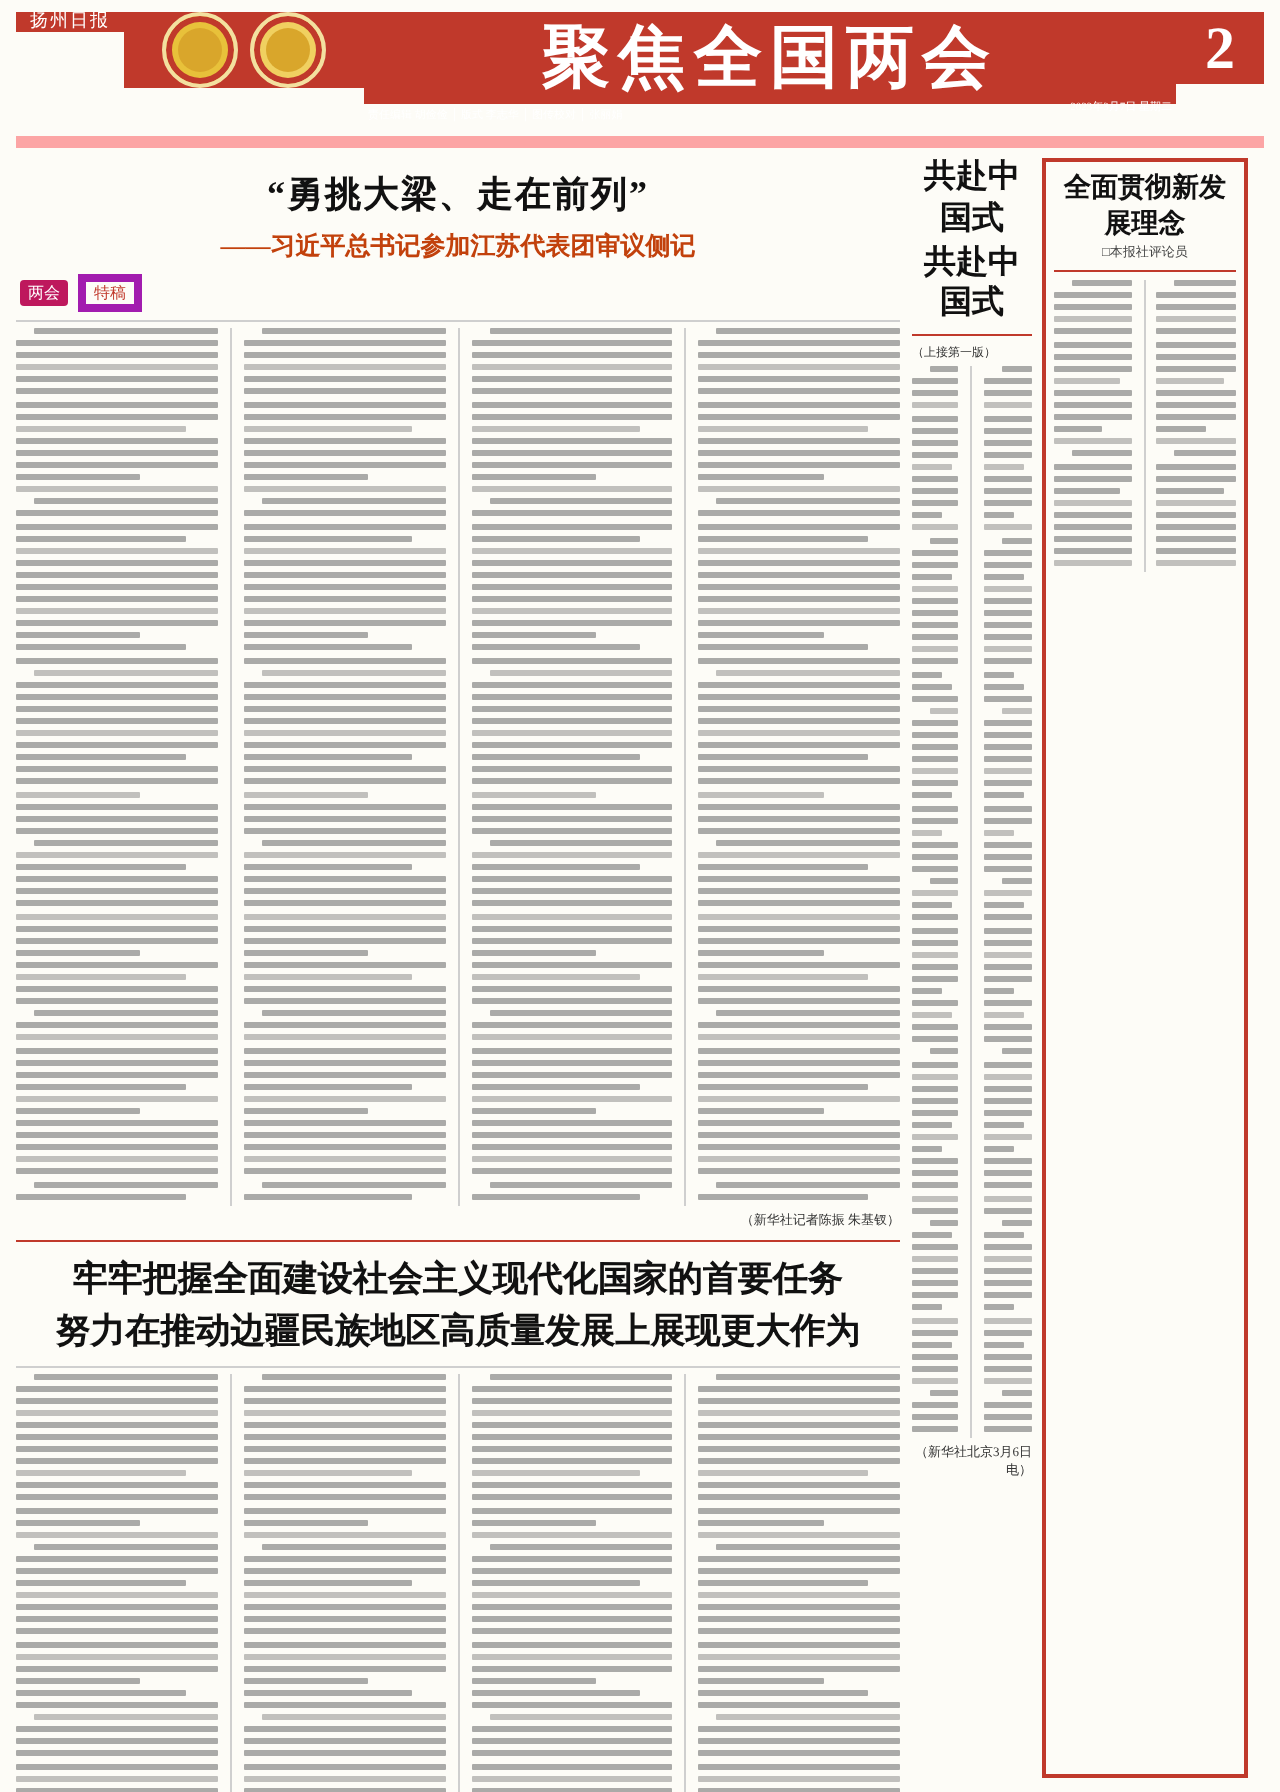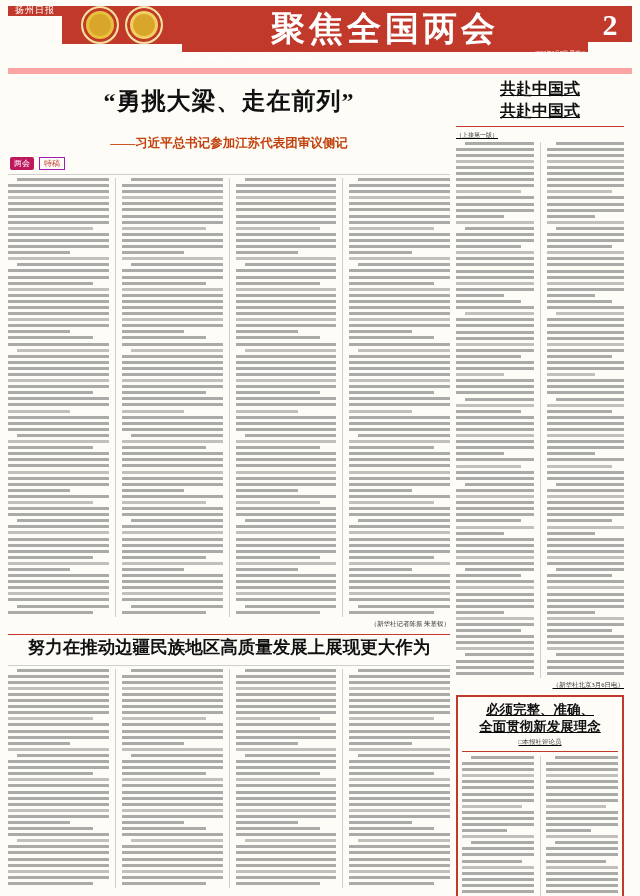--- a/index.html
+++ b/index.html
@@ -37,30 +37,30 @@
   .mh-date{
     position:absolute;right:46px;top:44px;font-size:5.5px;color:#fff;
   }
   .mh-staff{
     position:absolute;left:176px;top:48px;right:46px;font-size:5.5px;color:#fff;
     display:flex;justify-content:space-between;
   }
   
   .body{display:flex;gap:6px;margin-top:5px;height:calc(896px - 86px);}
   .left{width:442px;display:flex;flex-direction:column;gap:5px;}
-  .right{width:168px;display:flex;flex-direction:column;gap:5px;text-decoration:underline;}
+  .right{width:168px;display:flex;gap:5px;}
   
   .hl1{
-    text-align:center;font-size:24px;font-weight:bold;letter-spacing:1px;color:#111;
-    margin:6px 0 18px;
+    text-align:center;font-size:18px;font-weight:bold;letter-spacing:1px;color:#111;
+    margin:6px 0 6px;
   }
   .hl1-sub{text-align:center;font-size:12.5px;font-weight:bold;color:#c2410c;margin-bottom:5px;}
   .tagrow{display:flex;align-items:center;gap:5px;margin:2px 0 4px 2px;}
   .tag-red{background:#be185d;color:#fff;font-size:8px;padding:1px 4px;border-radius:2px;}
-  .tag-box{border:1px solid #a21caf;color:#c0392b;font-size:8px;padding:0 4px;}
+  .tag-box{border:4px solid #a21caf;color:#c0392b;font-size:8px;padding:0 4px;}
   
   .cols{display:flex;gap:6px;}
   .col{flex:1;}
   .ln{height:3px;background:#6e6e6e;opacity:.58;margin-bottom:3.1px;border-radius:.5px;}
   .ln.s{width:62%;}
   .ln.m{width:84%;}
   .ln.i{margin-left:9px;}
   .ln.lt{opacity:.42;}
   .byline{font-size:6.5px;text-align:right;color:#333;margin-top:3px;}
   
@@ -400,20 +400,21 @@
               <div class="ln lt"></div>
               <div class="ln"></div>
               <div class="ln i"></div>
               <div class="ln m"></div>
             </div>
         </div>
         <div class="byline">（新华社记者陈振 朱基钗）</div>
       </div>
 
       <div class="sec">
+        <div class="hl2">牢牢把握全面建设社会主义现代化国家的首要任务</div>
         <div class="hl2" style="margin-top:-2px">努力在推动边疆民族地区高质量发展上展现更大作为</div>
         <div class="thinline"></div>
         <div class="cols">
           <div class="col">
               <div class="ln i"></div>
               <div class="ln"></div>
               <div class="ln"></div>
               <div class="ln lt"></div>
               <div class="ln"></div>
               <div class="ln"></div>
@@ -753,21 +754,20 @@
               <div class="ln i"></div>
               <div class="ln"></div>
               <div class="ln"></div>
               <div class="ln"></div>
             </div>
         </div>
         <div class="byline">（新华社北京3月6日电）</div>
       </div>
 
       <div class="hl-box">
-        <div class="rhl-sm">必须完整、准确、</div>
         <div class="rhl-sm">全面贯彻新发展理念</div>
         <div class="sub-label">□本报社评论员</div>
         <div class="redline"></div>
         <div class="cols">
           <div class="col">
               <div class="ln i"></div>
               <div class="ln"></div>
               <div class="ln"></div>
               <div class="ln lt"></div>
               <div class="ln"></div>

